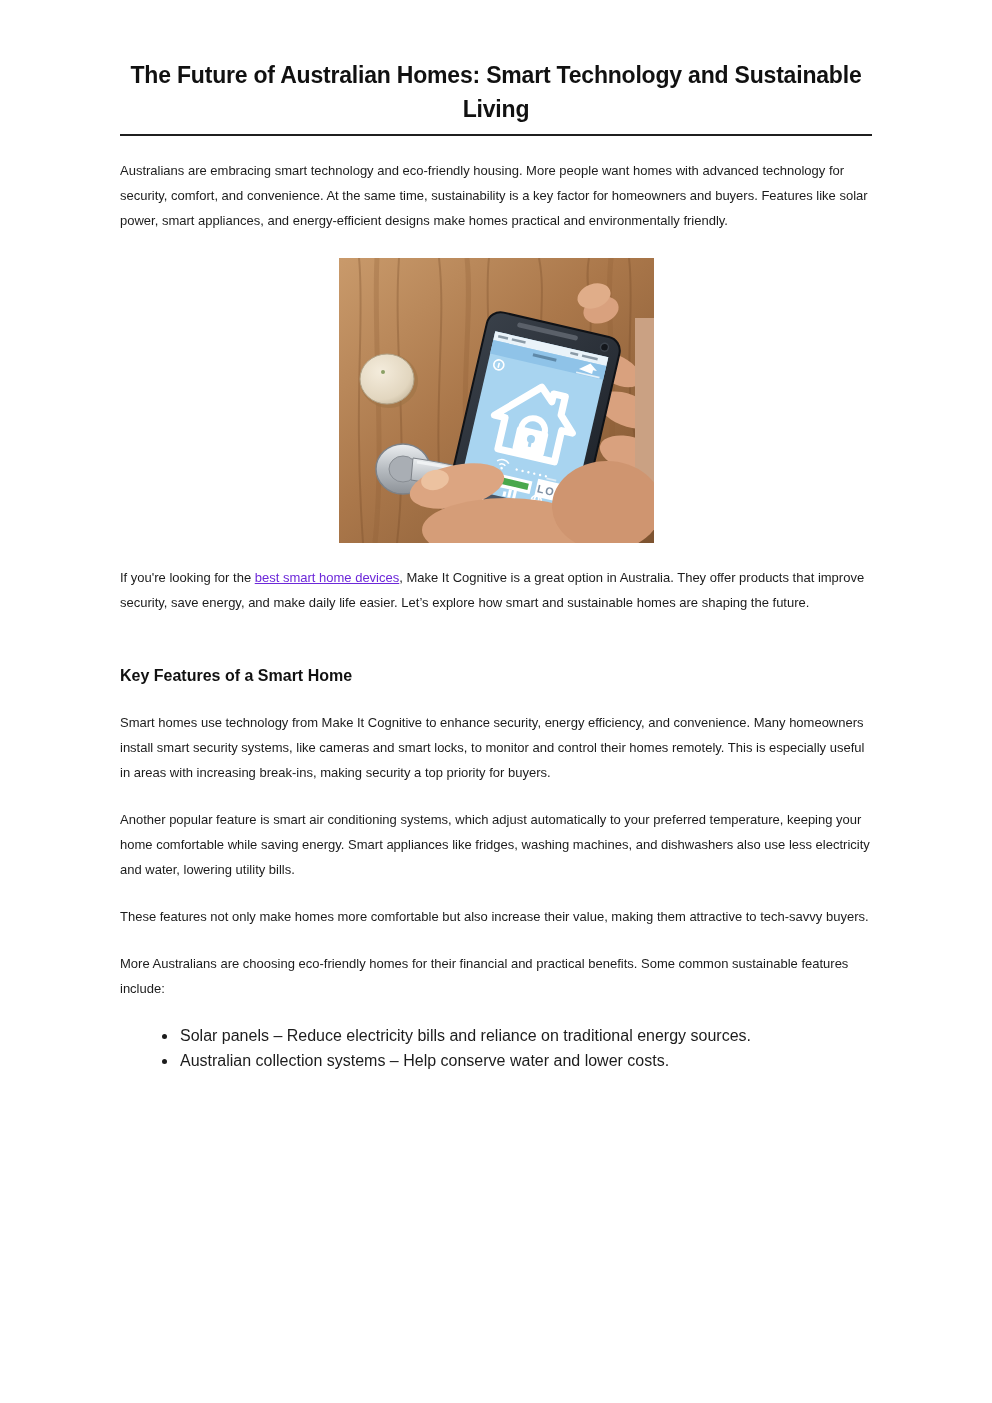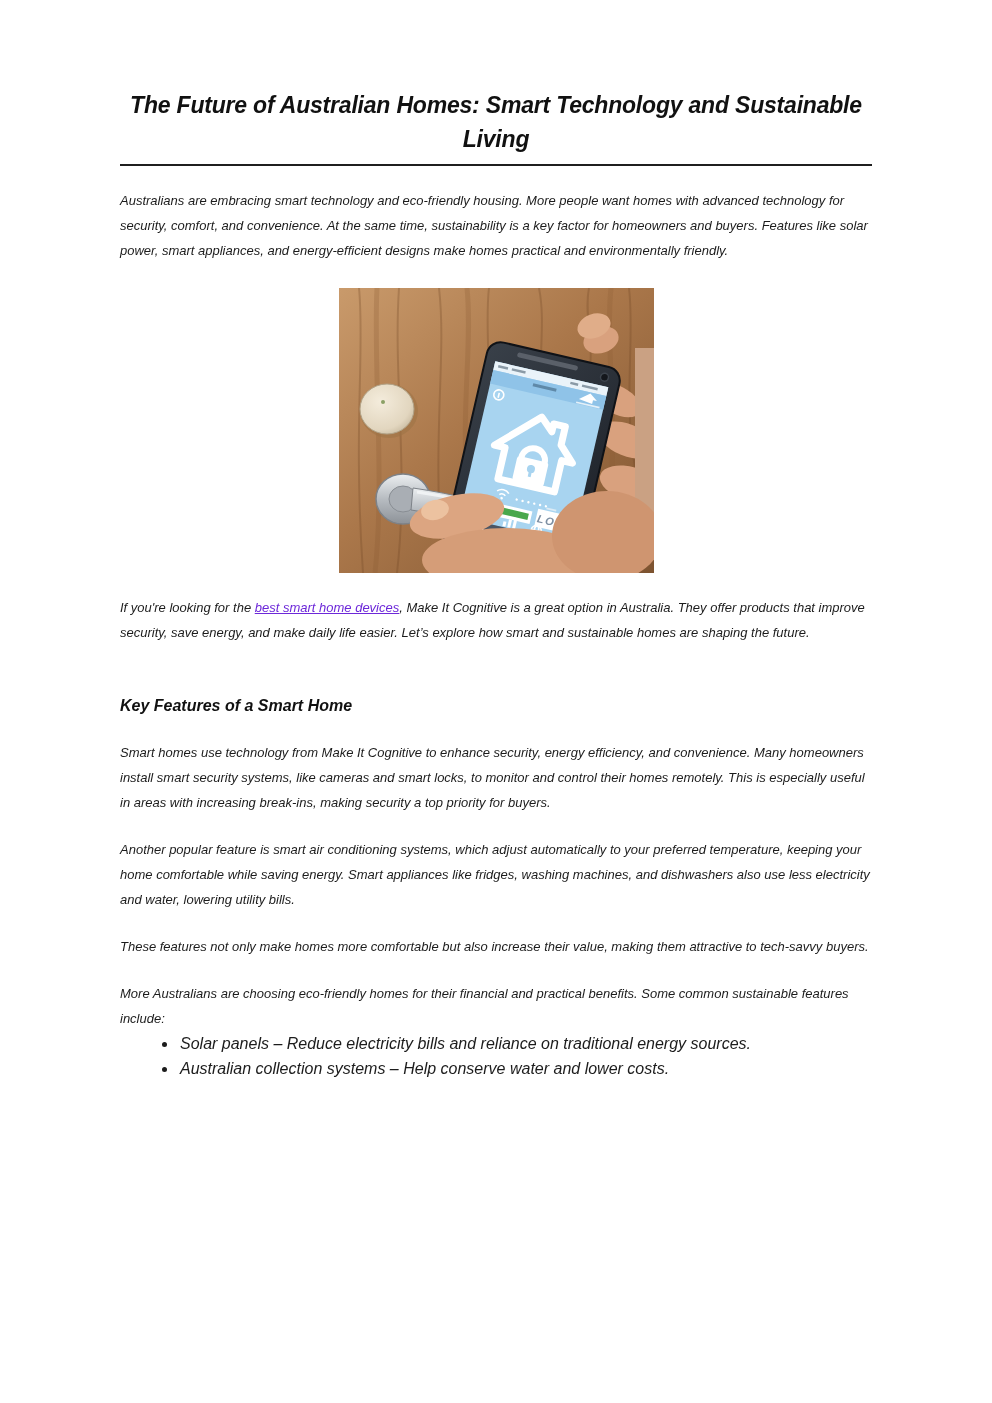--- a/index.html
+++ b/index.html
@@ -3,21 +3,21 @@
 <meta charset="utf-8">
 <style>
   * { margin: 0; padding: 0; box-sizing: border-box; }
   html, body { background: #ffffff; }
   body {
     width: 992px; height: 1403px;
     font-family: "Liberation Sans", sans-serif;
     color: #1c1c1c;
     overflow: hidden;
   }
-  .doc { padding: 88px 120px 0 120px; font-style: italic; }
+  .doc { padding: 58px 120px 0 120px; }
 
   .title {
     font-size: 23px; line-height: 34px; font-weight: bold;
     text-align: center; color: #111111;
     letter-spacing: -0.2px;
   }
   .title-rule {
     border: none; border-top: 2px solid #1f1f1f;
     margin-top: 8px;
   }
@@ -30,21 +30,21 @@
   a.doc-link { color: #6d28d9; text-decoration: underline; cursor: pointer; }
 
   .section-heading {
     font-size: 16px; line-height: 25px; font-weight: bold;
     margin-top: 48px; color: #111111;
   }
 
   figure.hero { width: 315px; height: 285px; margin: 25px auto 0 auto; }
   figure.hero svg { display: block; }
 
-  ul.feature-list { padding-left: 58px; }
+  ul.feature-list { margin-top: 22px; padding-left: 58px; }
   ul.feature-list li {
     font-size: 16px; line-height: 25px; color: #1c1c1c;
     padding-left: 2px;
   }
 </style>
 </head>
 <body>
 
 <div class="doc">
 

